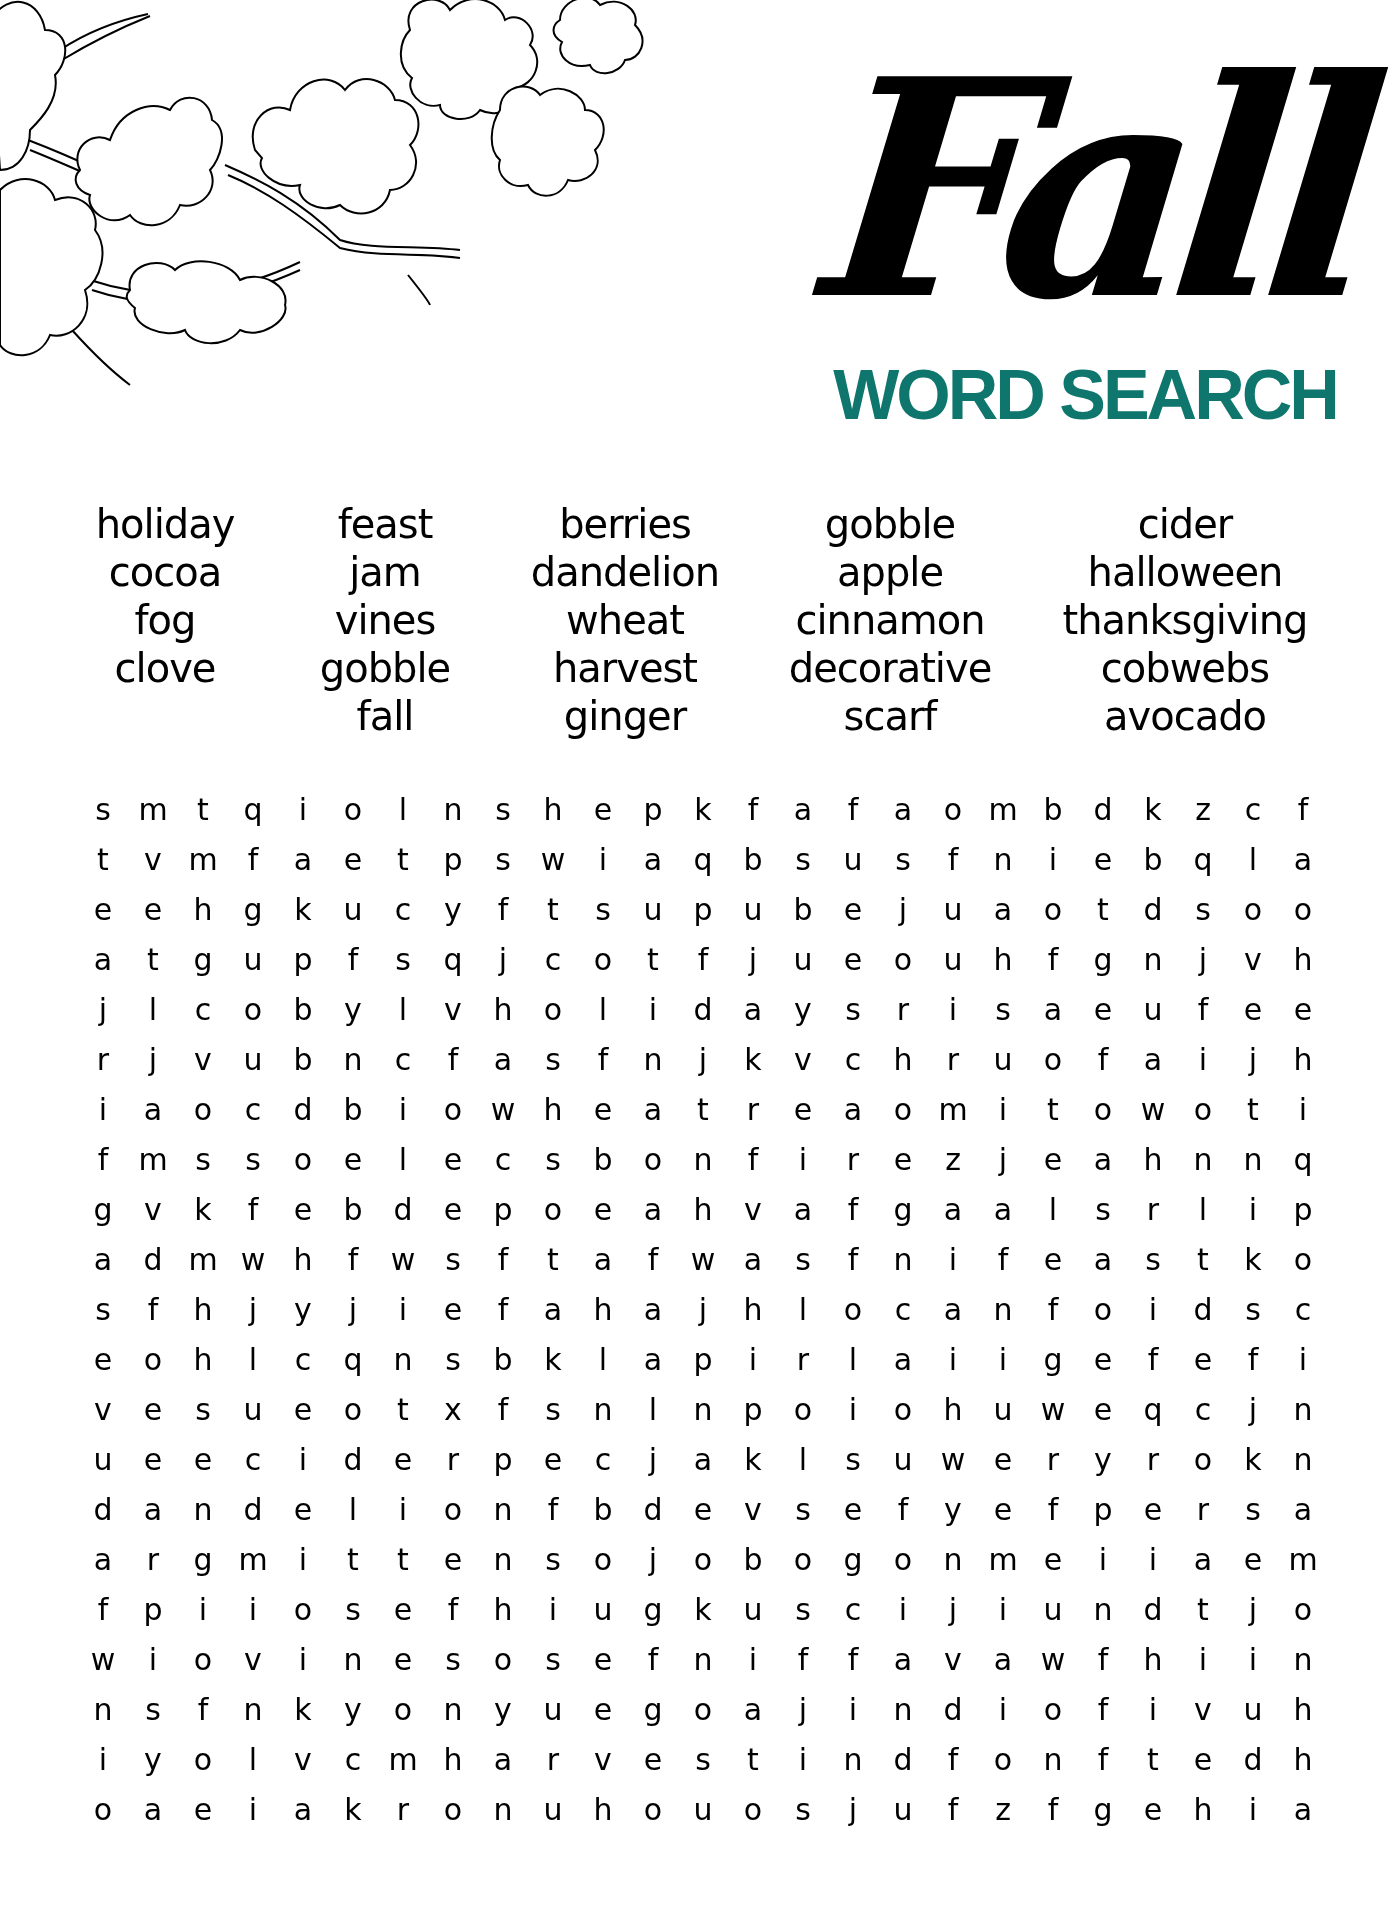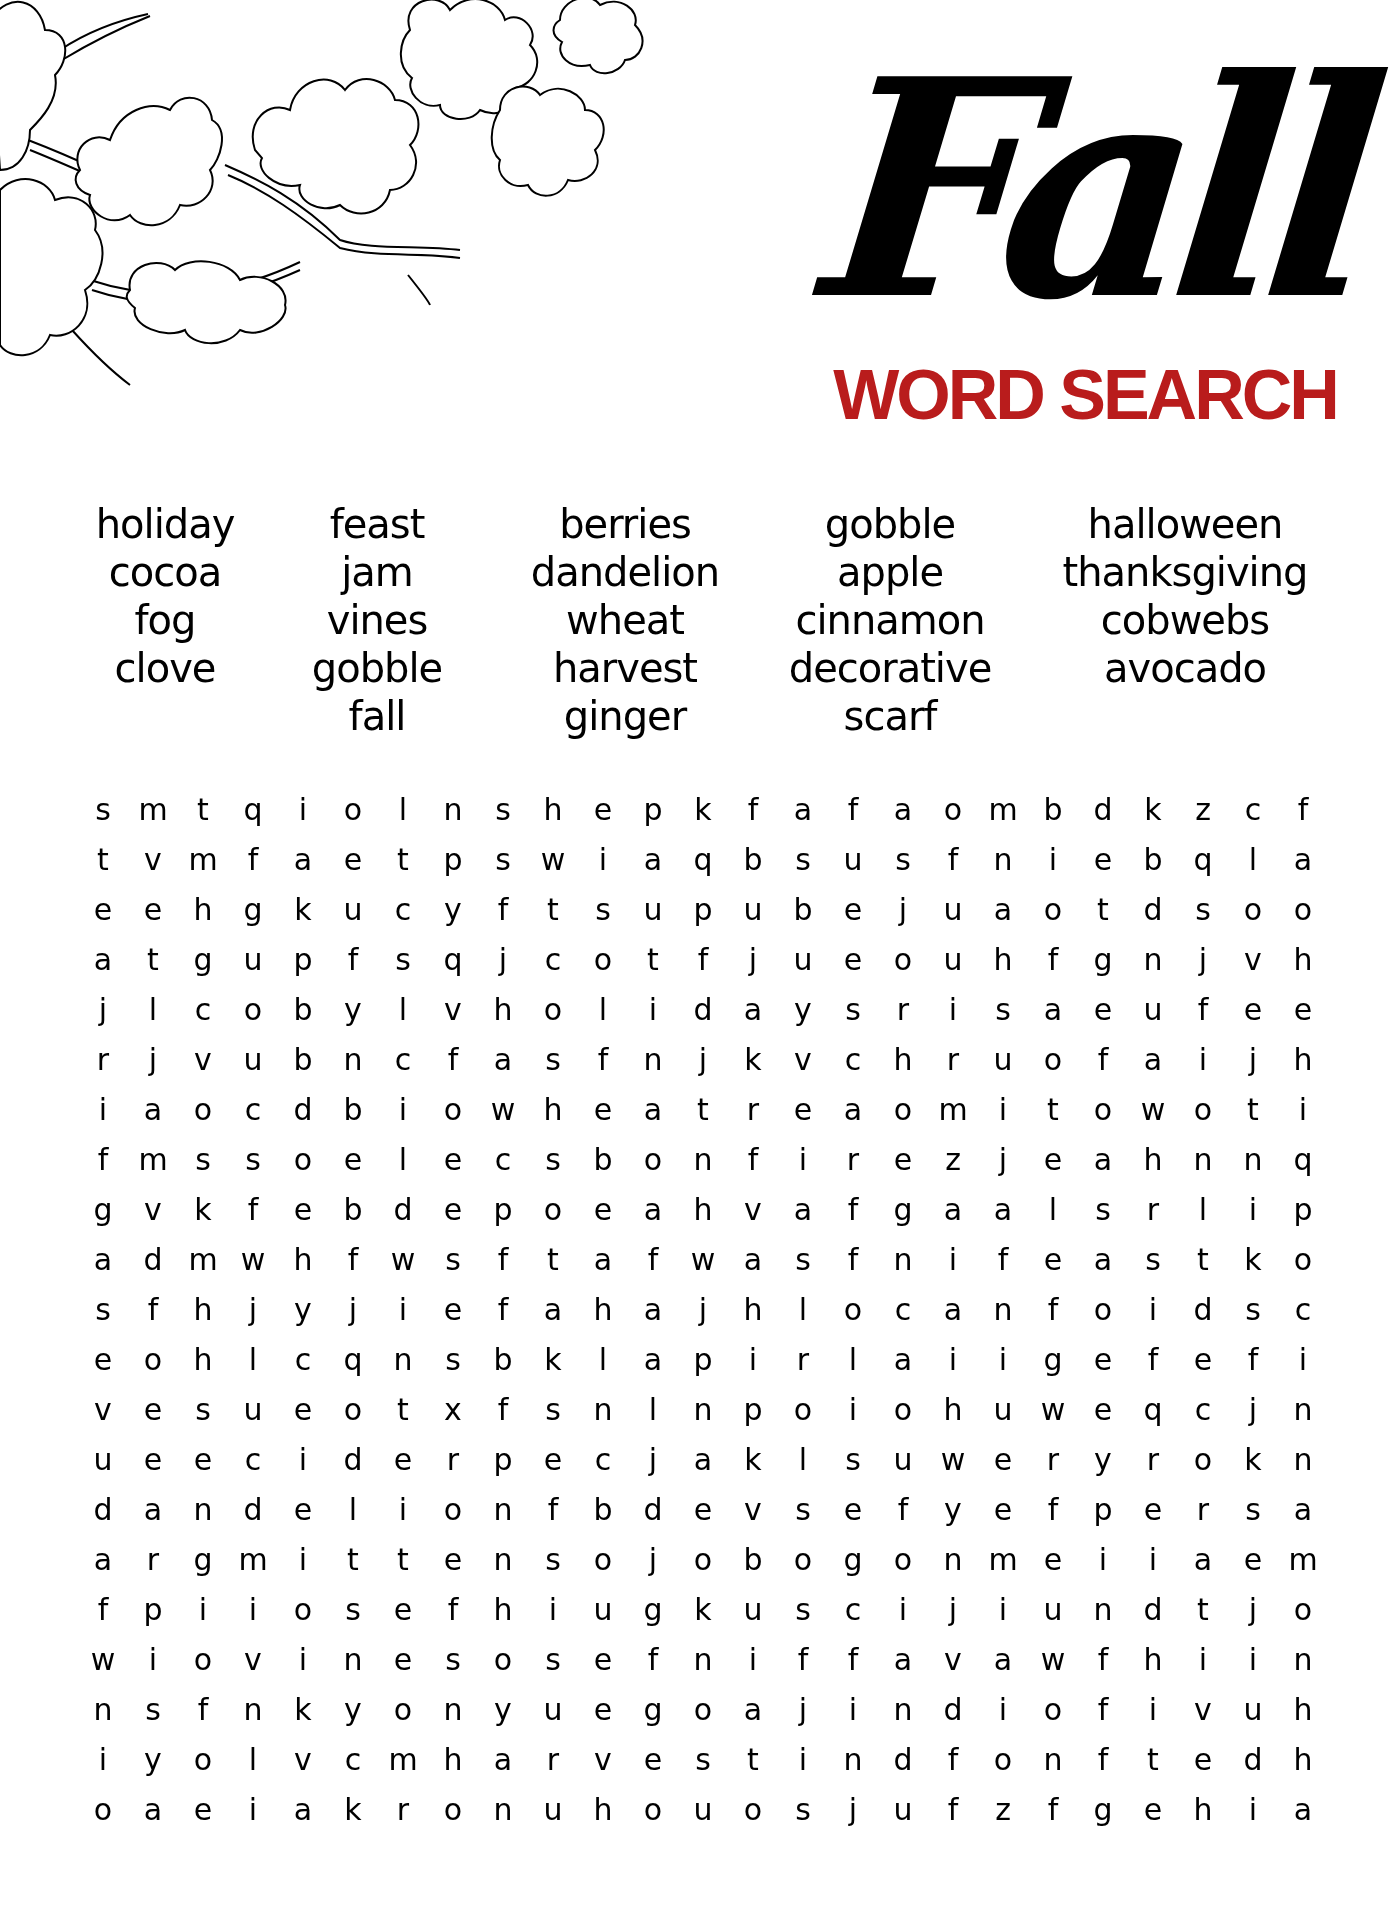--- a/index.html
+++ b/index.html
@@ -5,21 +5,21 @@
   html, body { margin: 0; padding: 0; background: #ffffff; }
   body { width: 1400px; height: 1921px; position: relative; overflow: hidden;
          font-family: "DejaVu Sans", sans-serif; color: #000; }
   .illus { position: absolute; left: 0; top: 0; width: 840px; height: 400px; }
   .title-fall { position: absolute; left: 830px; top: 40px; width: 520px; height: 300px;
                 font-family: "DejaVu Serif", serif; font-style: italic; font-weight: bold;
                 font-size: 300px; line-height: 300px; letter-spacing: -22px; color: #000;
                 transform: skewX(-6deg); }
   .title-sub { position: absolute; left: 815px; top: 355px; width: 540px;
                font-family: "Liberation Sans", sans-serif; font-weight: bold; font-size: 70px;
-               line-height: 80px; letter-spacing: -3px; color: #b91c1c; text-align: center; }
+               line-height: 80px; letter-spacing: -3px; color: #0f766e; text-align: center; }
   .wordlist { position: absolute; left: 60px; top: 500px; width: 1300px; height: 250px; }
   .wcol { position: absolute; top: 0; width: 250px; text-align: center; }
   .wcol div { height: 48px; line-height: 48px; font-size: 40px;
               font-family: "DejaVu Sans", sans-serif; letter-spacing: -1px; }
   .grid { position: absolute; left: 78px; top: 785px; width: 1250px; }
   .grow { height: 50px; display: flex; }
   .gcell { width: 50px; height: 50px; line-height: 50px; text-align: center; font-size: 30px;
            font-family: "DejaVu Sans", sans-serif; }
 </style>
 </head>
@@ -50,21 +50,21 @@
 <div class="title-fall">Fall</div>
 <div class="title-sub">WORD SEARCH</div>
 
 <div class="wordlist">
   <div class="wcol" style="left:-20px">
     <div>holiday</div>
     <div>cocoa</div>
     <div>fog</div>
     <div>clove</div>
   </div>
-  <div class="wcol" style="left:192px">
+  <div class="wcol" style="left:200px">
     <div>feast</div>
     <div>jam</div>
     <div>vines</div>
     <div>gobble</div>
     <div>fall</div>
   </div>
   <div class="wcol" style="left:440px">
     <div>berries</div>
     <div>dandelion</div>
     <div>wheat</div>
@@ -72,20 +72,21 @@
     <div>ginger</div>
   </div>
   <div class="wcol" style="left:705px">
     <div>gobble</div>
     <div>apple</div>
     <div>cinnamon</div>
     <div>decorative</div>
     <div>scarf</div>
   </div>
   <div class="wcol" style="left:1000px">
+    <div>cider</div>
     <div>halloween</div>
     <div>thanksgiving</div>
     <div>cobwebs</div>
     <div>avocado</div>
   </div>
 </div>
 
 <div class="grid" id="grid">
     <div class="grow">
       <div class="gcell">s</div>

